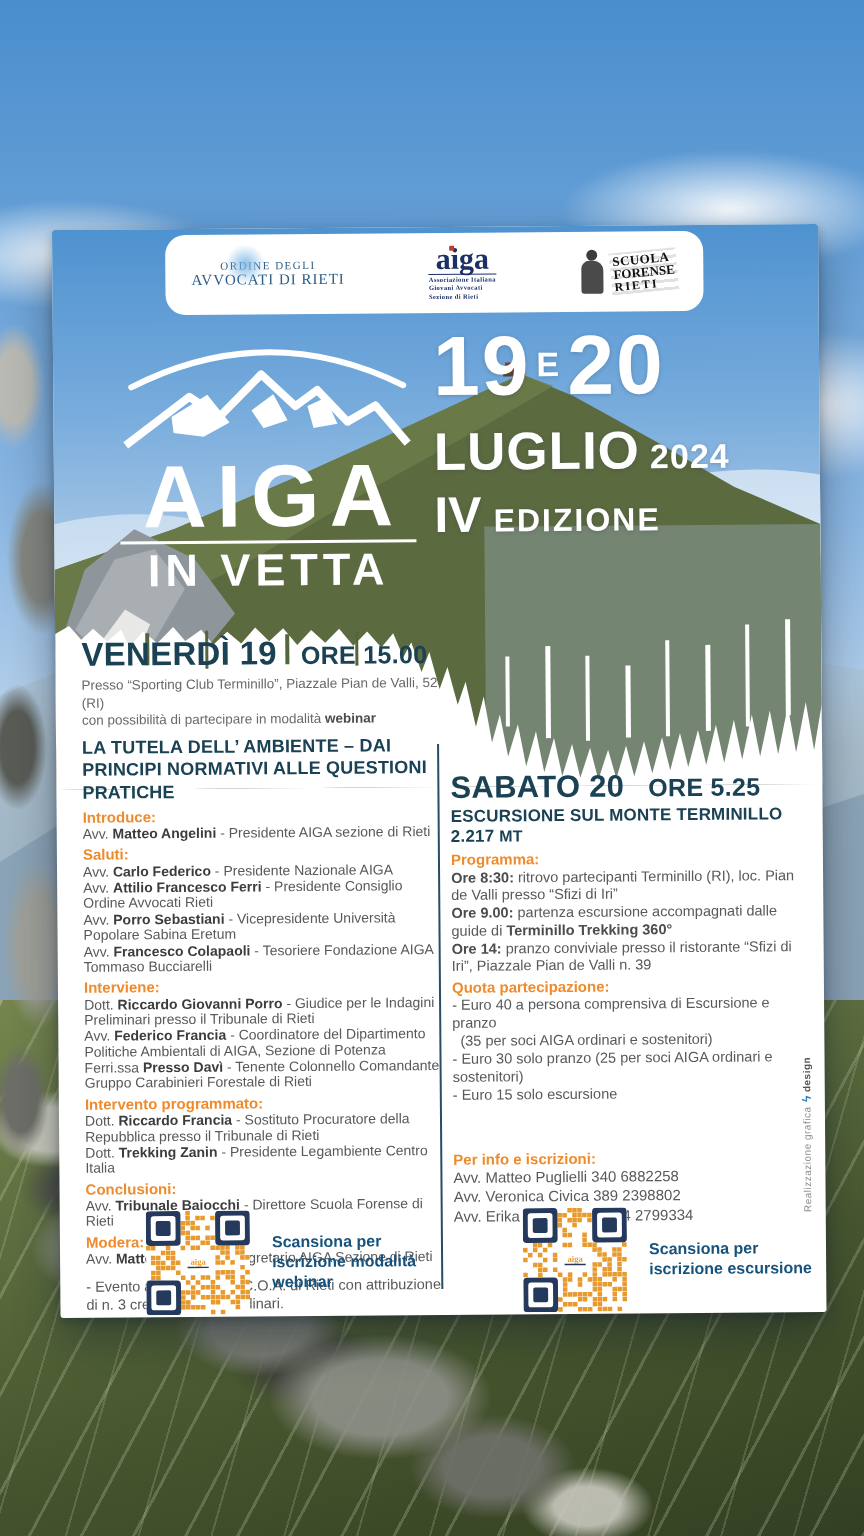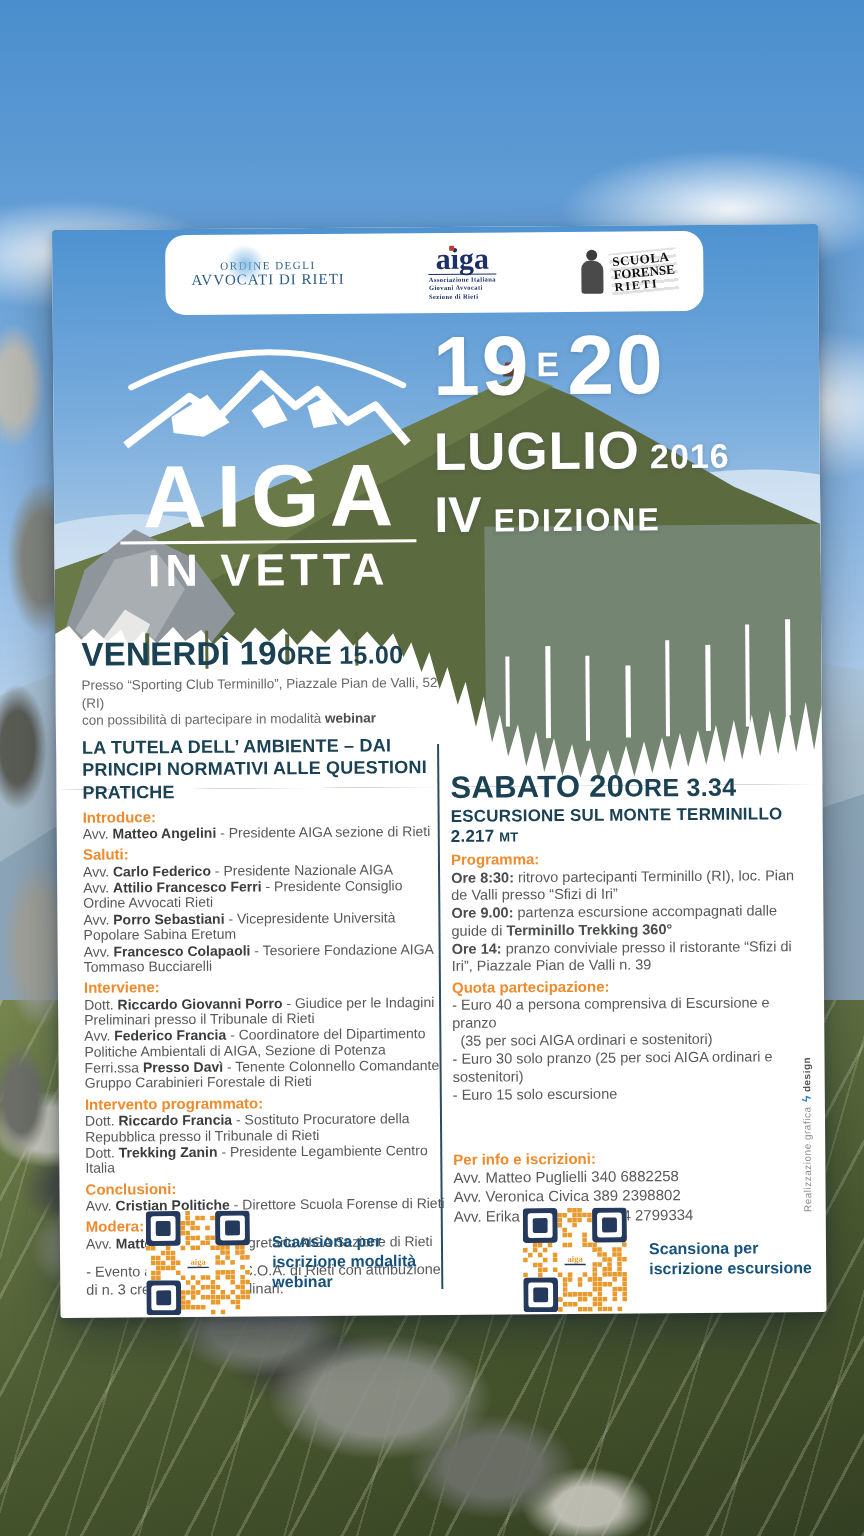--- a/index.html
+++ b/index.html
@@ -77,32 +77,32 @@
   .dates .r1{font-size:84px;line-height:.95;letter-spacing:2px}
   .dates .r1 .e{font-size:34px;vertical-align:18px;margin:0 6px}
   .dates .r2{font-size:53px;margin-top:14px;letter-spacing:1px}
   .dates .r2 .yr{font-size:34px;margin-left:10px}
   .dates .r3{font-size:50px;margin-top:4px}
   .dates .r3 .ed{font-size:32px;margin-left:12px;letter-spacing:2px}
   
   .colL{position:absolute;left:26px;top:408px;width:364px;z-index:4}
   .colR{position:absolute;left:394px;top:545px;width:360px;z-index:4}
   .h-day{font-size:33px;font-weight:bold;color:#1b4254;letter-spacing:.3px;line-height:1}
-  .h-day .ore{font-size:25px;margin-left:0}
+  .h-day .ore{font-size:25px;margin-left:24px}
   .colR .h-day{font-size:31px}
   .venue{font-size:13.5px;color:#68696b;line-height:1.3;margin-top:6px}
   .venue b{color:#4b4c4e}
   .theme{font-size:18px;font-weight:bold;color:#1b4254;line-height:1.26;margin-top:7px;letter-spacing:.2px}
   .sec{margin-top:3px}
   .sec-label{font-size:15px;font-weight:bold;color:#ef8b2c;line-height:1.15;margin-top:4px}
   .entry{font-size:14px;color:#58595b;line-height:1.1;margin-top:1px}
   .entry .nm{font-weight:bold;color:#3b3c3e}
   .accred{font-size:14.5px;color:#58595b;line-height:1.22;margin-top:12px}
   .subtitleR{font-size:17px;font-weight:bold;color:#1b4254;margin-top:4px;letter-spacing:.2px}
-  .subtitleR .mt{font-size:13px}
+  .subtitleR .mt{font-size:16px}
   .plist{margin-top:2px}
   .pline{font-size:14.5px;color:#58595b;line-height:1.18;margin-top:1px}
   .pline b{color:#4b4c4e}
   .quota .pline{line-height:1.2}
   .quota .pline:nth-child(2){padding-left:8px}
   .info{margin-top:46px}
   .contact{font-size:15px;color:#58595b;line-height:1.3;white-space:pre-wrap}
   .divider{position:absolute;left:381px;top:517px;width:2px;height:545px;background:#2b4d63;z-index:4}
   
   .qr-row{position:absolute;z-index:4;display:flex;align-items:center;gap:22px}
@@ -193,21 +193,21 @@
       <polygon points="140,78 162,62 176,88 152,96" fill="#fff"></polygon>
       <polygon points="196,74 214,66 226,92 202,96" fill="#fff"></polygon>
     </svg>
     <div class="big">AIGA</div>
     <div class="rule"></div>
     <div class="sub">IN VETTA</div>
   </div>
 
   <div class="dates">
     <div class="r1"><span>19</span><span class="e">E</span><span>20</span></div>
-    <div class="r2"><span>LUGLIO</span><span class="yr">2016</span></div>
+    <div class="r2"><span>LUGLIO</span><span class="yr">2024</span></div>
     <div class="r3"><span>IV</span><span class="ed">EDIZIONE</span></div>
   </div>
 
   <div class="colL">
     <div class="h-day"><span>VENERDÌ 19</span><span class="ore">ORE 15.00</span></div>
     <div class="venue">
       <span>Presso “Sporting Club Terminillo”, Piazzale Pian de Valli, 52 (RI)</span><br>
       <span>con possibilità di partecipare in modalità </span><b>webinar</b>
     </div>
     <div class="theme">LA TUTELA DELL’ AMBIENTE – DAI PRINCIPI NORMATIVI ALLE QUESTIONI PRATICHE</div>
@@ -229,33 +229,33 @@
       <div class="entry"><span>Avv. </span><span class="nm">Federico Francia</span><span> - Coordinatore del Dipartimento Politiche Ambientali di AIGA, Sezione di Potenza</span></div>
       <div class="entry"><span>Ferri.ssa </span><span class="nm">Presso Davì</span><span> - Tenente Colonnello Comandante Gruppo Carabinieri Forestale di Rieti</span></div>
     </div>
     <div class="sec">
       <div class="sec-label">Intervento programmato:</div>
       <div class="entry"><span>Dott. </span><span class="nm">Riccardo Francia</span><span> - Sostituto Procuratore della Repubblica presso il Tribunale di Rieti</span></div>
       <div class="entry"><span>Dott. </span><span class="nm">Trekking Zanin</span><span> - Presidente Legambiente Centro Italia</span></div>
     </div>
     <div class="sec">
       <div class="sec-label">Conclusioni:</div>
-      <div class="entry"><span>Avv. </span><span class="nm">Cristian Politiche</span><span> - Direttore Scuola Forense di Rieti</span></div>
+      <div class="entry"><span>Avv. </span><span class="nm">Tribunale Baiocchi</span><span> - Direttore Scuola Forense di Rieti</span></div>
     </div>
     <div class="sec">
       <div class="sec-label">Modera:</div>
       <div class="entry"><span>Avv. </span><span class="nm">Matteo Puglielli</span><span> - Segretario AIGA Sezione di Rieti</span></div>
     </div>
     <div class="accred">- Evento accreditato dal C.O.A. di Rieti con attribuzione di n. 3 crediti formativi ordinari.</div>
   </div>
 
   <div class="divider"></div>
 
   <div class="colR">
-    <div class="h-day"><span>SABATO 20</span><span class="ore">ORE 3.34</span></div>
+    <div class="h-day"><span>SABATO 20</span><span class="ore">ORE 5.25</span></div>
     <div class="subtitleR"><span>ESCURSIONE SUL MONTE TERMINILLO 2.217</span> <span class="mt">MT</span></div>
     <div class="sec-label">Programma:</div>
     <div class="plist">
       <div class="pline"><b>Ore 8:30:</b><span> ritrovo partecipanti Terminillo (RI), loc. Pian de Valli presso “Sfizi di Iri”</span><b></b></div>
       <div class="pline"><b>Ore 9.00:</b><span> partenza escursione accompagnati dalle guide di </span><b>Terminillo Trekking 360°</b></div>
       <div class="pline"><b>Ore 14:</b><span> pranzo conviviale presso il ristorante “Sfizi di Iri”, Piazzale Pian de Valli n. 39</span><b></b></div>
     </div>
     <div class="sec-label">Quota partecipazione:</div>
     <div class="quota">
       <div class="pline">- Euro 40 a persona comprensiva di Escursione e pranzo</div>

